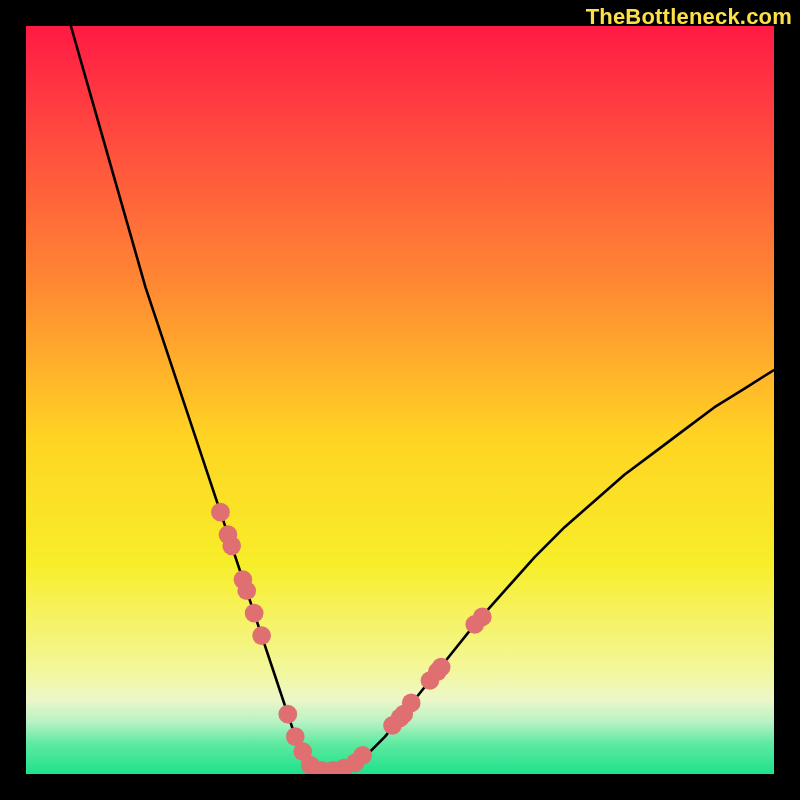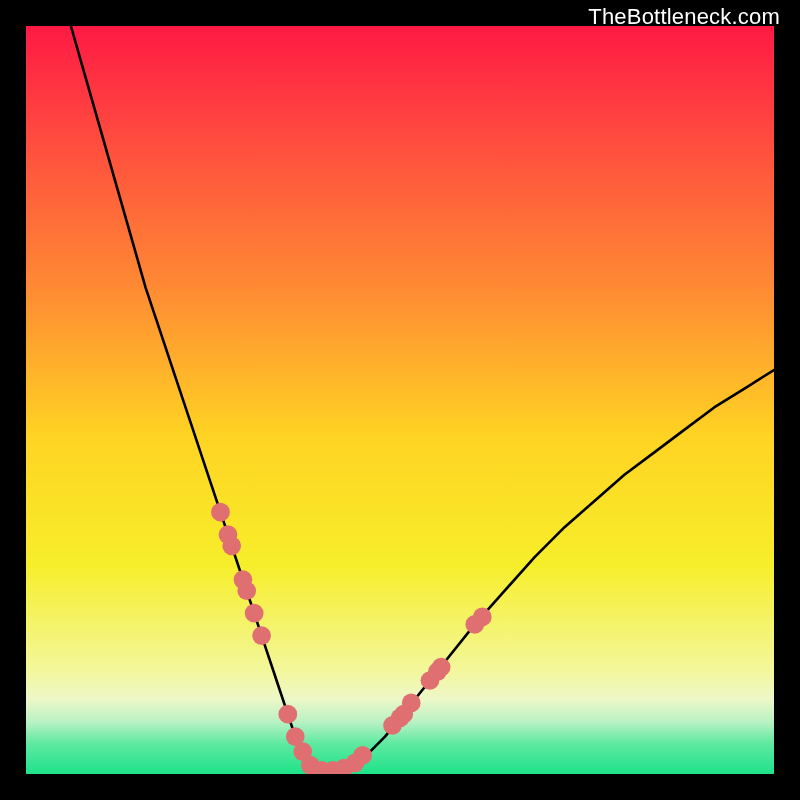--- a/index.html
+++ b/index.html
@@ -30,24 +30,24 @@
   }
   svg.curve-layer {
     position: absolute;
     inset: 0;
     width: 100%;
     height: 100%;
   }
   .watermark {
     position: absolute;
     top: 4px;
-    right: 20px;
-    color: #ffffff;
+    right: 8px;
+    color: #fde047;
     font-size: 22px;
-    font-weight: 400;
+    font-weight: 700;
     letter-spacing: 0.2px;
     user-select: none;
   }
 </style>
 </head>
 <body>
 
 <div class="chart-wrap">
   <div class="watermark">TheBottleneck.com</div>
   <div class="plot-area">

